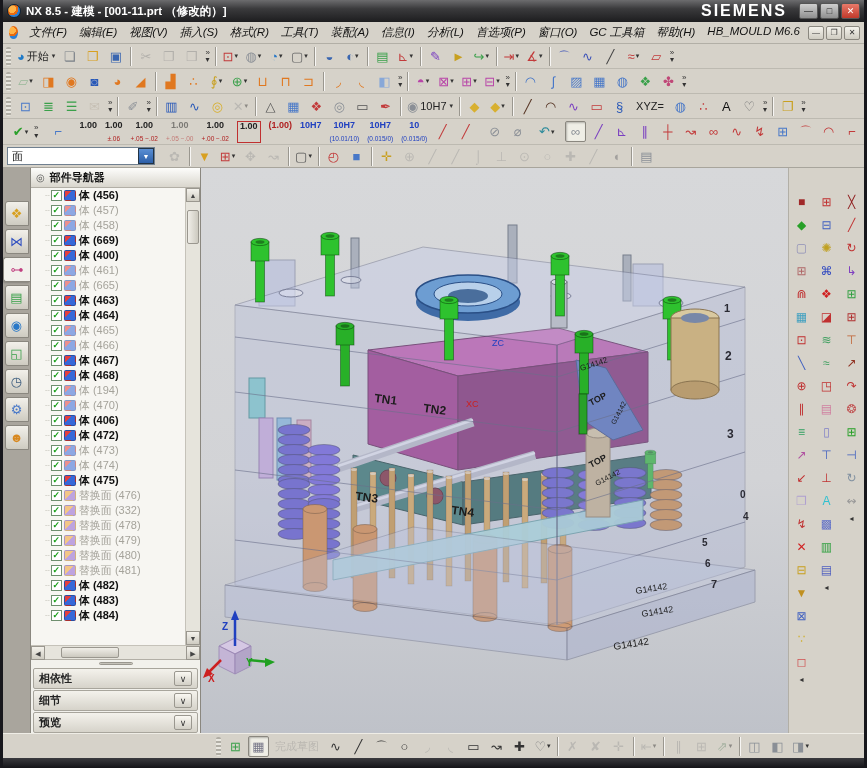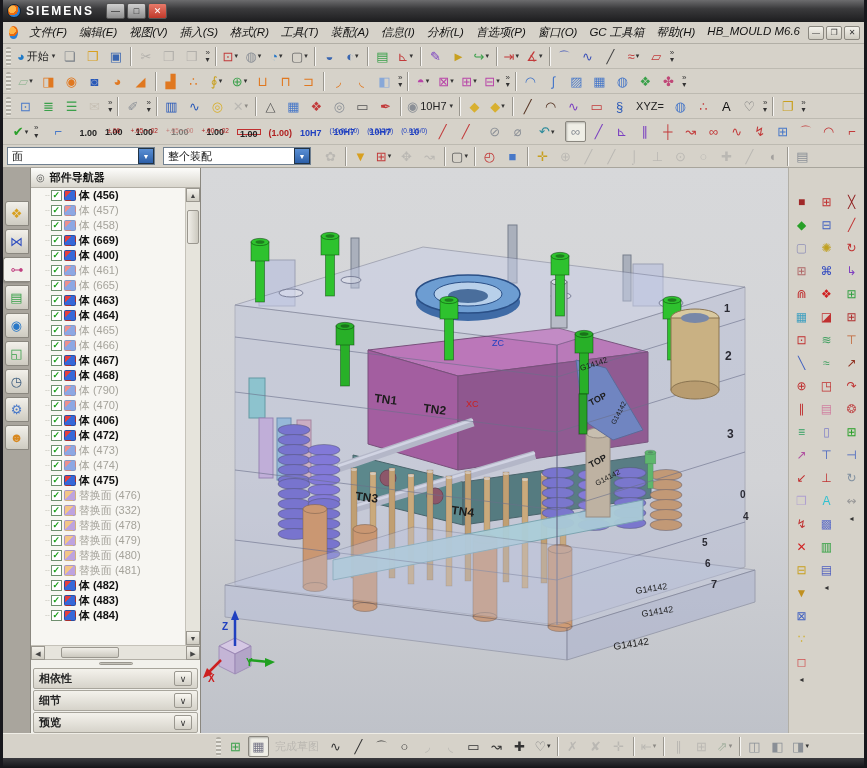--- a/index.html
+++ b/index.html
@@ -6,21 +6,21 @@
   html,body { width: 867px; height: 768px; font-family: "Liberation Sans", sans-serif; }
   .win { width: 867px; height: 768px; display: flex; flex-direction: column;
          background:#d6d2c9; border-left:3px solid #17171c; border-right:3px solid #17171c; }
 
   
   .titlebar { height:22px; flex:0 0 22px; display:flex; align-items:center; padding:0 4px;
     background:linear-gradient(180deg,#6c6c6e 0%,#3a3a3c 40%,#1d1d1f 100%); color:#fff; }
   .nxlogo { width:14px; height:14px; border-radius:50%; margin-right:5px;
     background:radial-gradient(circle at 35% 35%, #ffb347 0 35%, #e86a10 36% 55%, #2d7fd3 56% 100%); border:1px solid #123; }
   .title-text { font-size:11.5px; font-weight:bold; flex:1; white-space:nowrap; overflow:hidden; }
-  .brand { font-size:12px; font-weight:bold; letter-spacing:2px; margin-right:10px;text-align:center; }
+  .brand { font-size:16px; font-weight:bold; letter-spacing:2px; margin-right:10px;text-align:center; }
   .wbtn { width:19px; height:16px; margin-left:2px; font-size:9px; line-height:14px; text-align:center;
     background:linear-gradient(180deg,#cfcfcf,#8f8f8f); border:1px solid #555; border-radius:2px; color:#222; }
   .wbtn.close { background:linear-gradient(180deg,#e87a6a,#c0392b); color:#fff; }
 
   
   .menubar { height:22px; flex:0 0 22px; display:flex; align-items:center; background:#d6d2c9;
     border-bottom:1px solid #b2afa6; padding:0 4px; }
   .menulogo { width:13px; height:13px; border-radius:50%; margin:0 5px 0 2px;
     background:radial-gradient(circle at 35% 35%, #ffb347 0 35%, #e86a10 36% 55%, #2d7fd3 56% 100%); }
   .mitem { font-size:11.5px; color:#111; padding:2px 6px; white-space:nowrap;font-style:italic; }
@@ -38,21 +38,21 @@
   .lbl { font-size:11px; color:#222; padding:0 2px; }
   .dimtxt { color:#9a978f; }
   .tbtn.dim { opacity:.45; filter:grayscale(70%); }
   .tbtn.pressed { background:#efeee6; border-color:#8a877f; box-shadow:inset 1px 1px 2px rgba(0,0,0,.25); }
   .caret { font-size:7px; color:#333; margin-left:1px; }
   .sep { width:1px; height:19px; background:#9a978f; box-shadow:1px 0 0 rgba(255,255,255,.8); margin:0 3px; }
   .grip { width:5px; height:19px; margin:0 3px 0 1px;
     background:repeating-linear-gradient(180deg,#b0ada4 0 2px,#e9e7e0 2px 4px); border-radius:2px; }
   .ovf { display:inline-flex; flex-direction:column; align-items:center; font-size:8px; line-height:.9; color:#333; margin:0 2px; }
   .dimbtn { display:inline-flex; flex-direction:column; align-items:center; justify-content:center;
-    margin:0 1px; padding:8px 3px; height:22px; }
+    margin:0 1px; padding:0 3px; height:22px; }
   .dimbtn .main { font-size:9px; font-weight:bold; color:#222; line-height:1; }
   .dimbtn .sub { font-size:6.5px; color:#b02020; line-height:1; }
   .dimbtn.red .main { color:#b02020; }
   .dimbtn.blue .main, .dimbtn.blue .sub { color:#2040c0; }
   .dimbtn.boxed .main { border:1px solid #c03030; padding:0 2px; }
   .dimbtn.dim { opacity:.5; }
 
   
   .selbar { height:23px; flex:0 0 23px; display:flex; align-items:center; background:#d6d2c9;
     border-bottom:1px solid #a8a59c; padding:0 4px; }
@@ -121,20 +121,21 @@
     border-top:1px solid #efede6; padding-left:212px; white-space:nowrap; overflow:hidden; }
   .frame-bottom { height:10px; flex:0 0 10px; background:linear-gradient(180deg,#3a3a3e,#141418); }
 </style>
 </head>
 <body>
 
 <div class="win">
 
   <div class="titlebar">
     <span class="nxlogo"></span>
+    <span class="title-text">NX 8.5 - 建模 - [001-11.prt （修改的）]</span>
     <span class="brand">SIEMENS</span>
     <span class="wbtn">—</span>
     <span class="wbtn">□</span>
     <span class="wbtn close">✕</span>
   </div>
 
   <div class="menubar">
     <span class="menulogo"></span>
     <span style="display:flex">
         <span class="mitem">文件(F)</span>
@@ -600,24 +601,20 @@
       </span>
       <span class="tbtn">
         <span class="gl" style="color: rgb(194, 58, 58);">⌐</span>
       </span>
       <span class="sep"></span>
     </div>
 
   <div class="selbar">
     <span class="combo">
       <span class="combo-val">面</span>
-      <span class="combo-btn">▼</span>
-    </span>
-    <span class="combo">
-      <span class="combo-val">整个装配</span>
       <span class="combo-btn">▼</span>
     </span>
     <span style="display:flex;align-items:center">
         <span class="tbtn dim">
           <span class="gl" style="color: rgb(153, 153, 153);">✿</span>
         </span>
         <span class="sep"></span>
         <span class="tbtn">
           <span class="gl" style="color: rgb(216, 160, 32);">▼</span>
         </span>
@@ -798,21 +795,21 @@
             <div class="trow">
               <span class="tdash">╌</span>
               <span class="cb">✓</span>
               <span class="tico"></span>
               <span class="tlabel">体 (468)</span>
             </div>
             <div class="trow dim">
               <span class="tdash">╌</span>
               <span class="cb">✓</span>
               <span class="tico"></span>
-              <span class="tlabel">体 (790)</span>
+              <span class="tlabel">体 (194)</span>
             </div>
             <div class="trow dim">
               <span class="tdash">╌</span>
               <span class="cb">✓</span>
               <span class="tico"></span>
               <span class="tlabel">体 (470)</span>
             </div>
             <div class="trow">
               <span class="tdash">╌</span>
               <span class="cb">✓</span>

